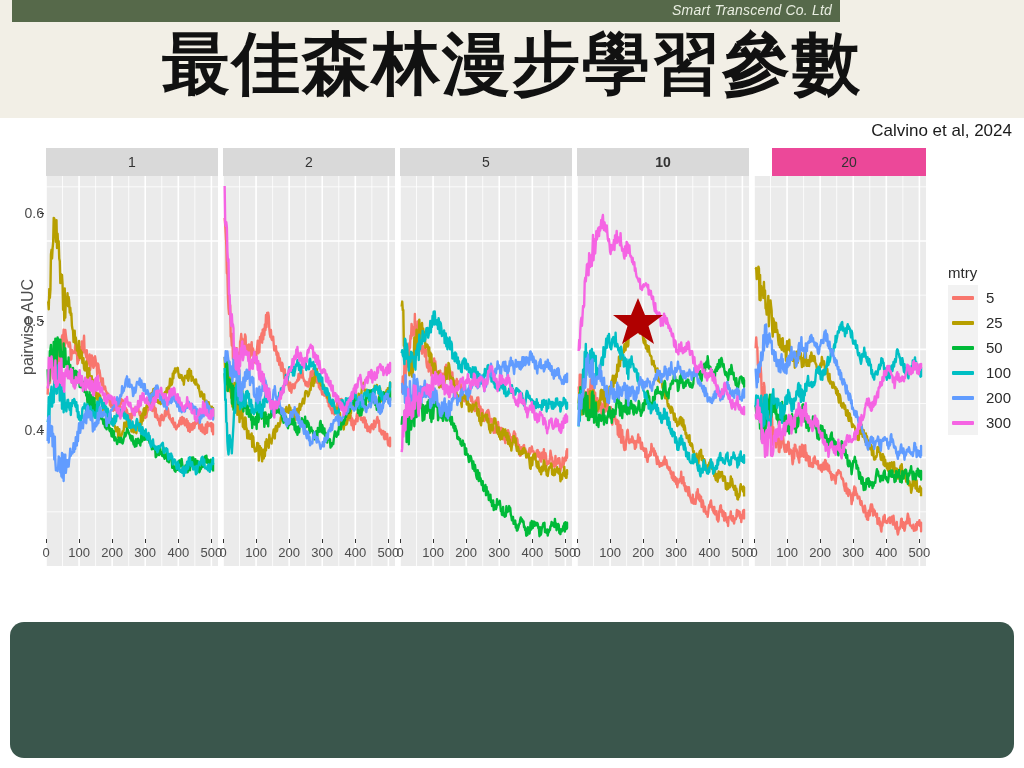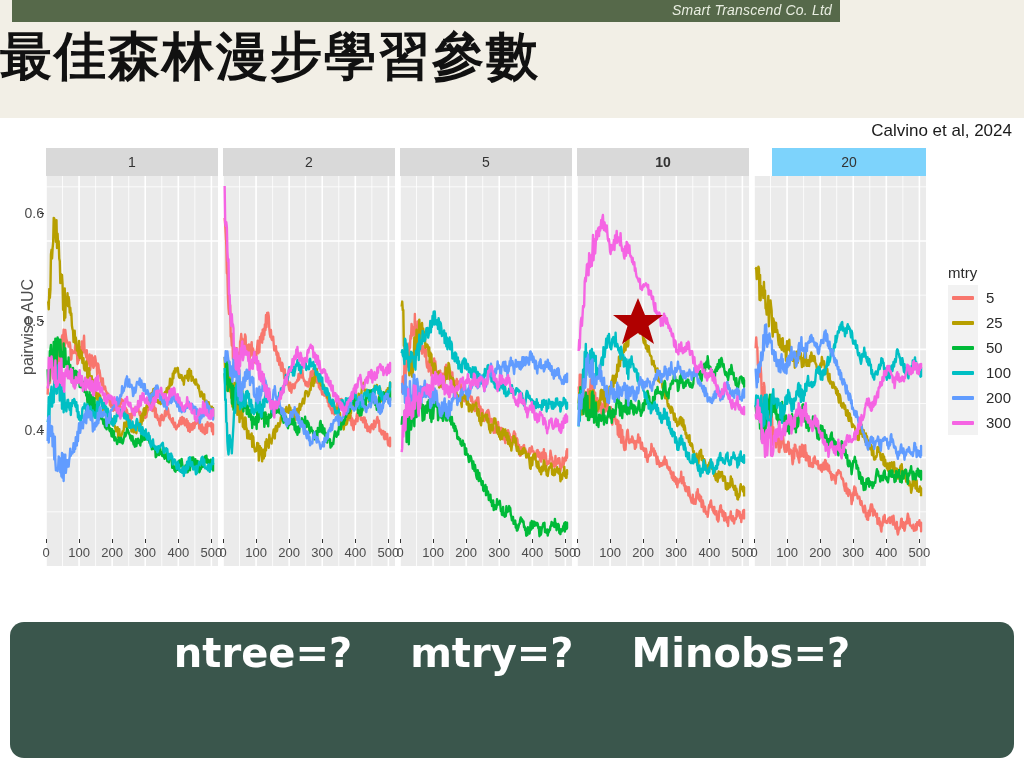--- a/index.html
+++ b/index.html
@@ -4,22 +4,22 @@
 <style>
   html,body{margin:0;padding:0;}
   body{width:1024px;height:768px;background:#FFFFFF;
        font-family:"Liberation Sans",sans-serif;overflow:hidden;position:relative;}
 
   
   #top-band{position:absolute;left:0;top:0;width:1024px;height:118px;background:#F2EFE6;}
   #brand-bar{position:absolute;left:0;top:0;width:828px;height:22px;background:#56694A;margin-left:12px;}
   #brand-text{position:absolute;right:8px;top:2px;font-style:italic;font-size:14px;
               color:#E8EDE0;letter-spacing:.2px;}
-  #slide-title{position:absolute;left:0;top:30px;width:1024px;
-               font-size:52px;font-weight:bold;color:#111;letter-spacing:2px;
+  #slide-title{position:absolute;left:0;top:30px;width:1024px;text-align:center;
+               font-size:68px;font-weight:bold;color:#111;letter-spacing:2px;
                font-family:"DejaVu Sans","Liberation Sans",sans-serif;line-height:1;}
 
   
   #citation{position:absolute;right:12px;top:121px;font-size:17px;color:#1a1a1a;}
 
   
   #chart{position:absolute;left:0;top:118px;width:1024px;height:500px;}
   #facet-supertitle{position:absolute;left:46px;top:3px;width:884px;text-align:center;
                     font-size:15px;color:#4d4d4d;}
   #ylab{position:absolute;left:-52px;top:200px;width:160px;text-align:center;
@@ -250,21 +250,21 @@
         <div class="xtick" style="left: 66.1538px;"></div>
         <div class="xlabel" style="left: 66.1538px;">200</div>
         <div class="xtick" style="left: 99.2308px;"></div>
         <div class="xlabel" style="left: 99.2308px;">300</div>
         <div class="xtick" style="left: 132.308px;"></div>
         <div class="xlabel" style="left: 132.308px;">400</div>
         <div class="xtick" style="left: 165.385px;"></div>
         <div class="xlabel" style="left: 165.385px;">500</div>
       </div>
       <div class="facet" style="left: 754px; width: 172px;">
-        <div class="strip" style="background: #7dd3fc; margin-left: 18px;">20</div>
+        <div class="strip" style="background: #ec4899; margin-left: 18px;">20</div>
         <div class="panel" style="background: rgb(235, 235, 235); width: 172px;">
           <svg width="172" height="390">
             <line x1="0" x2="172" y1="281.66666666666663" y2="281.66666666666663" stroke="#FFFFFF" stroke-width="1.6"></line>
             <line x1="0" x2="172" y1="173.33333333333337" y2="173.33333333333337" stroke="#FFFFFF" stroke-width="1.6"></line>
             <line x1="0" x2="172" y1="65.00000000000006" y2="65.00000000000006" stroke="#FFFFFF" stroke-width="1.6"></line>
             <line x1="0" x2="172" y1="335.83333333333337" y2="335.83333333333337" stroke="#FFFFFF" stroke-width="0.8"></line>
             <line x1="0" x2="172" y1="227.5" y2="227.5" stroke="#FFFFFF" stroke-width="0.8"></line>
             <line x1="0" x2="172" y1="119.16666666666663" y2="119.16666666666663" stroke="#FFFFFF" stroke-width="0.8"></line>
             <line x1="0" x2="172" y1="10.833333333333314" y2="10.833333333333314" stroke="#FFFFFF" stroke-width="0.8"></line>
             <line y1="0" y2="390" x1="0" x2="0" stroke="#FFFFFF" stroke-width="1.6"></line>
@@ -341,18 +341,13 @@
       <div class="legend-row">
         <div class="legend-key">
           <div class="legend-swatch" style="background: rgb(245, 100, 227);"></div>
         </div>
         <div class="legend-lab">300</div>
       </div>
     </div>
 </div>
 
 <div id="answer-box" style="background: rgb(58, 86, 76);">
-  <div id="answer-params">
-      <span>ntree=?</span>
-      <span>mtry=?</span>
-      <span>Minobs=?</span>
-    </div>
 </div>
 
 </body></html>

